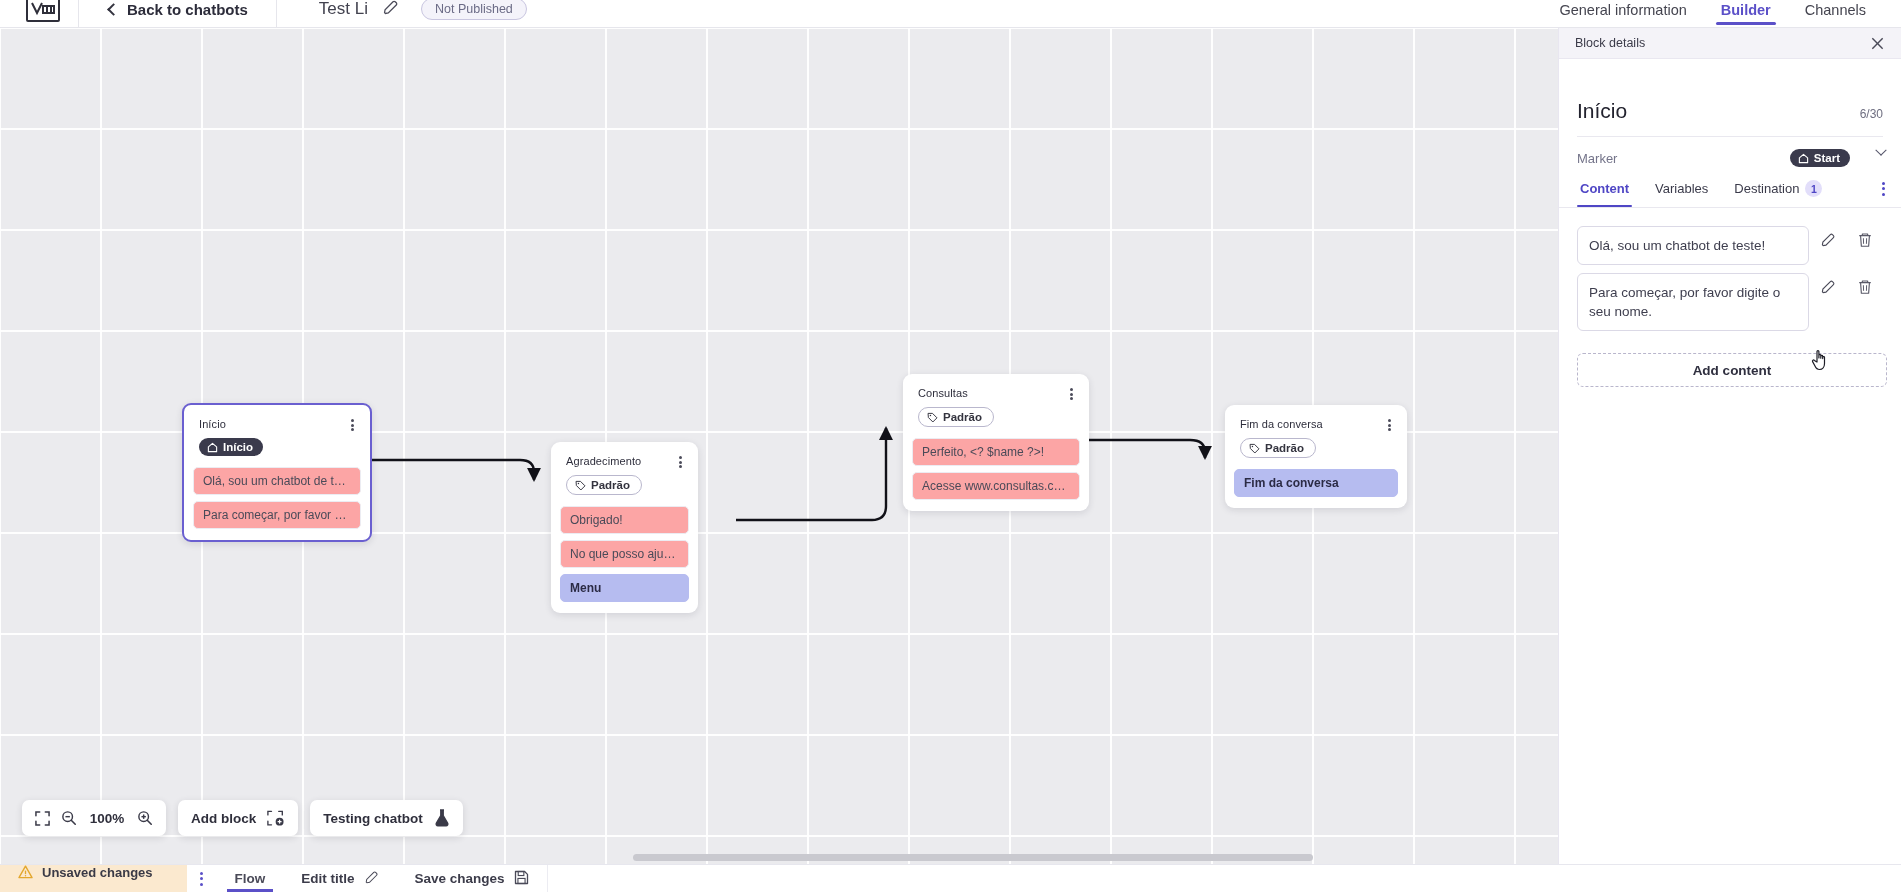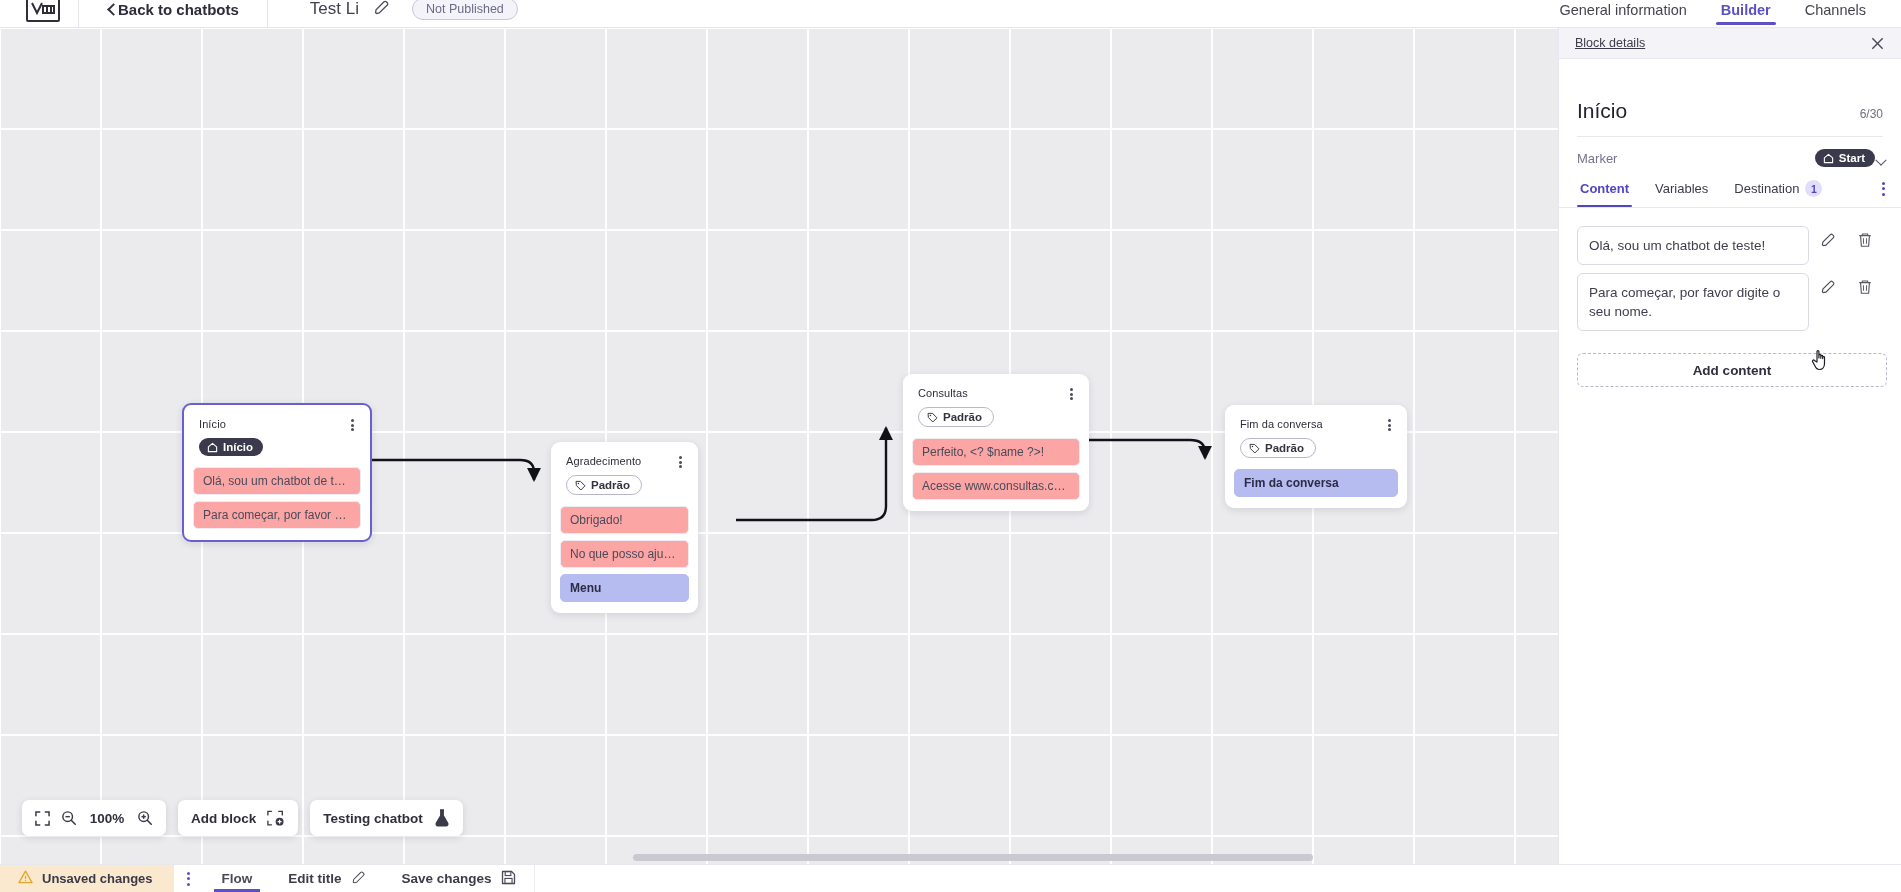--- a/index.html
+++ b/index.html
@@ -20,21 +20,21 @@
   }
   .logo-box {
     width: 34px; height: 26px; margin-left: 26px; margin-top: -10px;
     border: 2px solid #2f2f3a; border-radius: 2px;
     display: flex; align-items: center; justify-content: center;
     flex: none;
   }
   .logo-box svg { display:block; }
   .tb-sep { width: 1px; height: 34px; background: #e6e6ec; margin: 0 0 0 18px; flex:none;}
   .back-link {
-    display: flex; align-items: center; 
+    display: flex; align-items: center; gap: 9px;
     margin-left: 30px; color: #2c2c3a; font-size: 15px; font-weight: 700;
     cursor: pointer; flex: none; margin-top: -8px;
   }
   .chev-left {
     width: 9px; height: 9px; border-left: 2px solid #33333f; border-bottom: 2px solid #33333f;
     transform: rotate(45deg); display:block;
   }
   .bot-title {
     margin-left: 42px; font-size: 17px; color: #42424f; flex:none; margin-top: -9px;
     font-family: "Liberation Sans", sans-serif;
@@ -133,36 +133,36 @@
   
   .rpanel {
     position: absolute; right: 0; top: 28px; width: 343px; height: 836px;
     background: #f7f6fa; border-left: 1px solid #e8e6f0;
     display: flex; flex-direction: column;
   }
   .rp-head {
     height: 31px; display: flex; align-items: center; justify-content: space-between;
     padding: 0 16px; background: #f4f3f8; border-bottom: 1px solid #e9e7f0;
   }
-  .rp-head-t { font-size: 12.5px; color: #3b3b49; text-decoration: underline; }
+  .rp-head-t { font-size: 12.5px; color: #3b3b49; }
   .close-x { cursor: pointer; display:flex; }
   .rp-inner { background: #ffffff; flex: 1; display: flex; flex-direction: column; }
   .rp-title-row {
     display: flex; align-items: baseline; justify-content: space-between;
     padding: 17px 18px 0 18px;
   }
   .rp-title { font-size: 21px; color: #23232f; font-weight: 400; }
   .rp-count { font-size: 12px; color: #6e6e80; margin-top: 31px; }
   .rp-div { height: 1px; background: #e9e8ef; margin: 13px 18px 0 18px; }
   .rp-marker-row {
     display: flex; align-items: center; justify-content: space-between;
     padding: 12px 16px 0 18px;
   }
   .rp-marker-lbl { font-size: 13px; color: #74748a; }
-  .marker-sel { display:flex; align-items:flex-end; gap: 2px; cursor:pointer;margin-left:23px;}
+  .marker-sel { display:flex; align-items:flex-start; gap: 27px; cursor:pointer;margin-left:23px;}
   .chev-down {
     width: 8px; height: 8px; border-right: 1.6px solid #55556a; border-bottom: 1.6px solid #55556a;
     transform: rotate(45deg) translate(-2px,-2px); display:block;
   }
   .rp-tabs {
     display: flex; align-items: center; gap: 0; padding: 13px 16px 0 18px;
     border-bottom: 1px solid #e9e8ef; position: relative;
   }
   .rp-tab {
     font-size: 13px; color: #3a3a4a; padding: 0 13px 10px 13px; cursor: pointer;
@@ -196,22 +196,22 @@
   }
   .cursor-hand { position: absolute; right: 69px; top: 318px; pointer-events: none; }
 
   
   .bottombar {
     position: absolute; left: 0; bottom: 0; width: 1901px; height: 28px;
     background: #ffffff; display: flex; align-items: stretch;
     border-top: 1px solid #e7e7ee;
   }
   .unsaved {
-    display: flex; align-items: center; gap: 9px; background: #fbe9cf;
-    padding: 0 21px 0 18px; font-size: 13px; color: #3a3a46; font-weight: 700;
+    display: flex; gap: 9px; background: #fbe9cf;
+    padding: 0 34px 0 18px; font-size: 13px; color: #3a3a46; font-weight: 700;
     min-width: 143px;
   }
   .bb-kebab { display:flex; flex-direction:column; gap:2.5px; align-items:center; justify-content:center; width:30px; cursor:pointer;}
   .bb-kebab i { width:3px; height:3px; border-radius:50%; background:#5b50c8; display:block;}
   .bb-tab {
     display: flex; align-items: center; gap: 9px; padding: 0 18px;
     font-size: 13.5px; color: #3c3c4a; font-weight: 700; cursor: pointer;
     position: relative;
   }
   .bb-tab.active { color: #4a4a58; }

